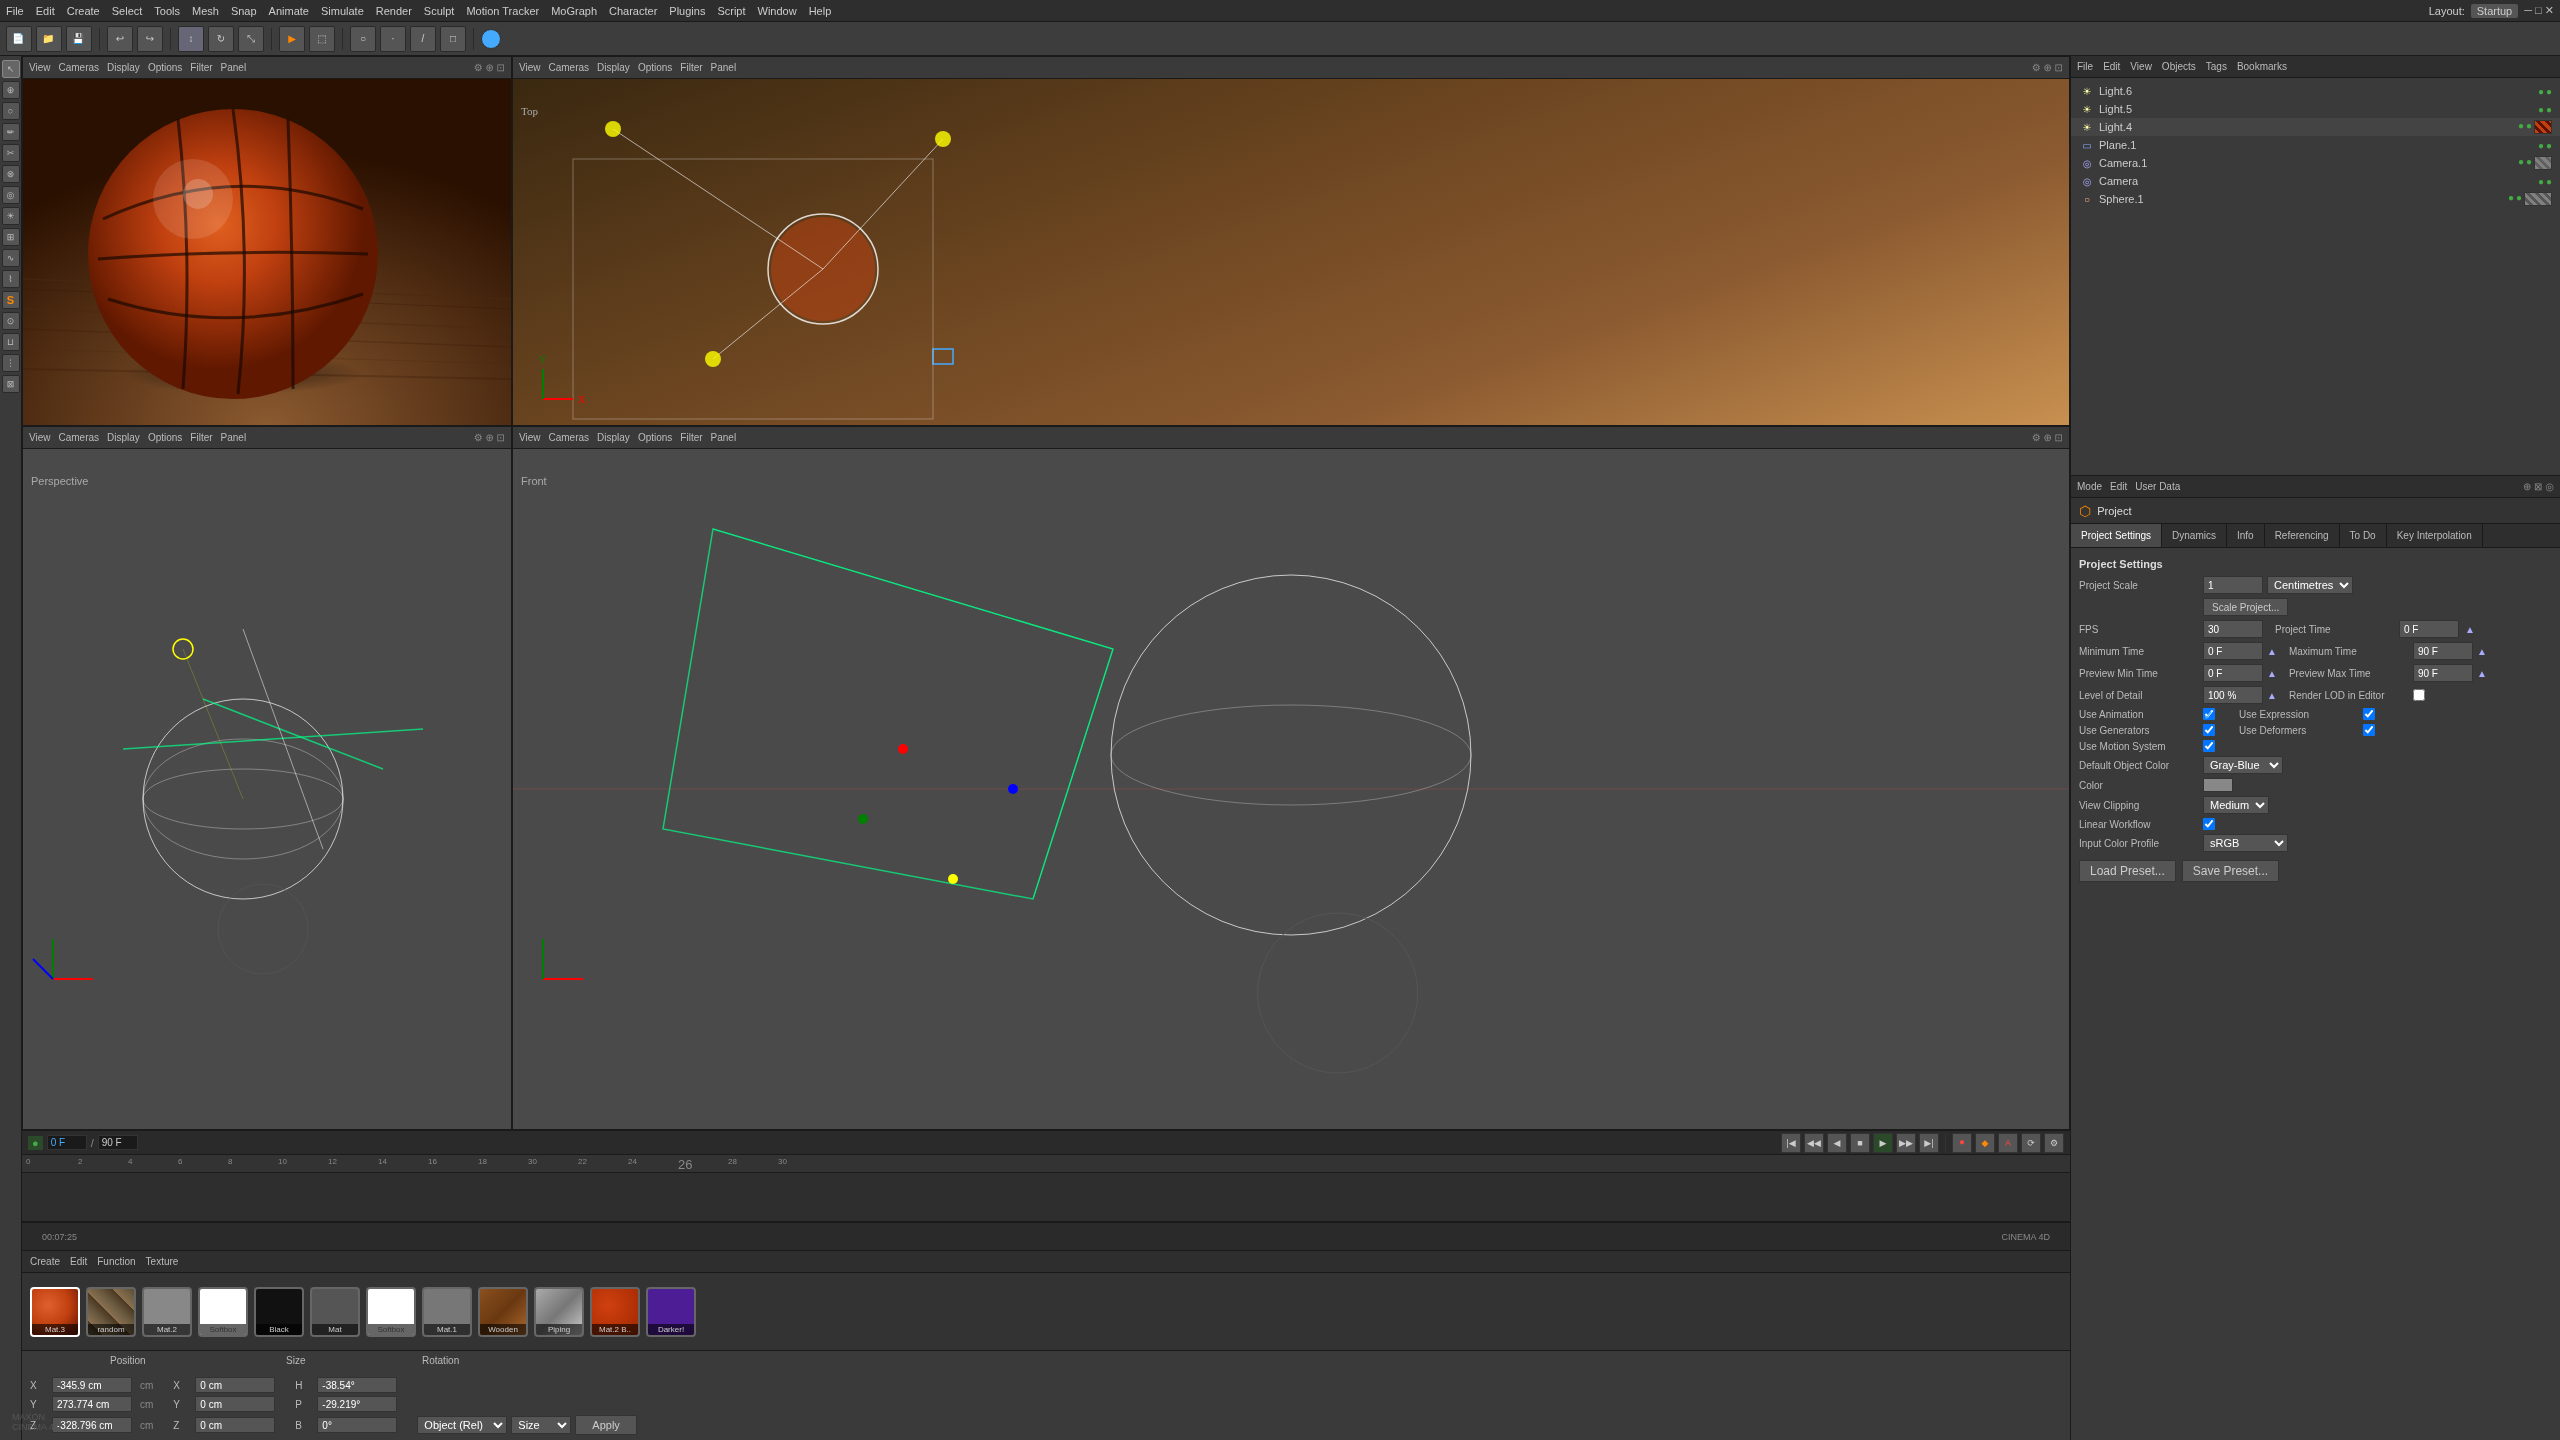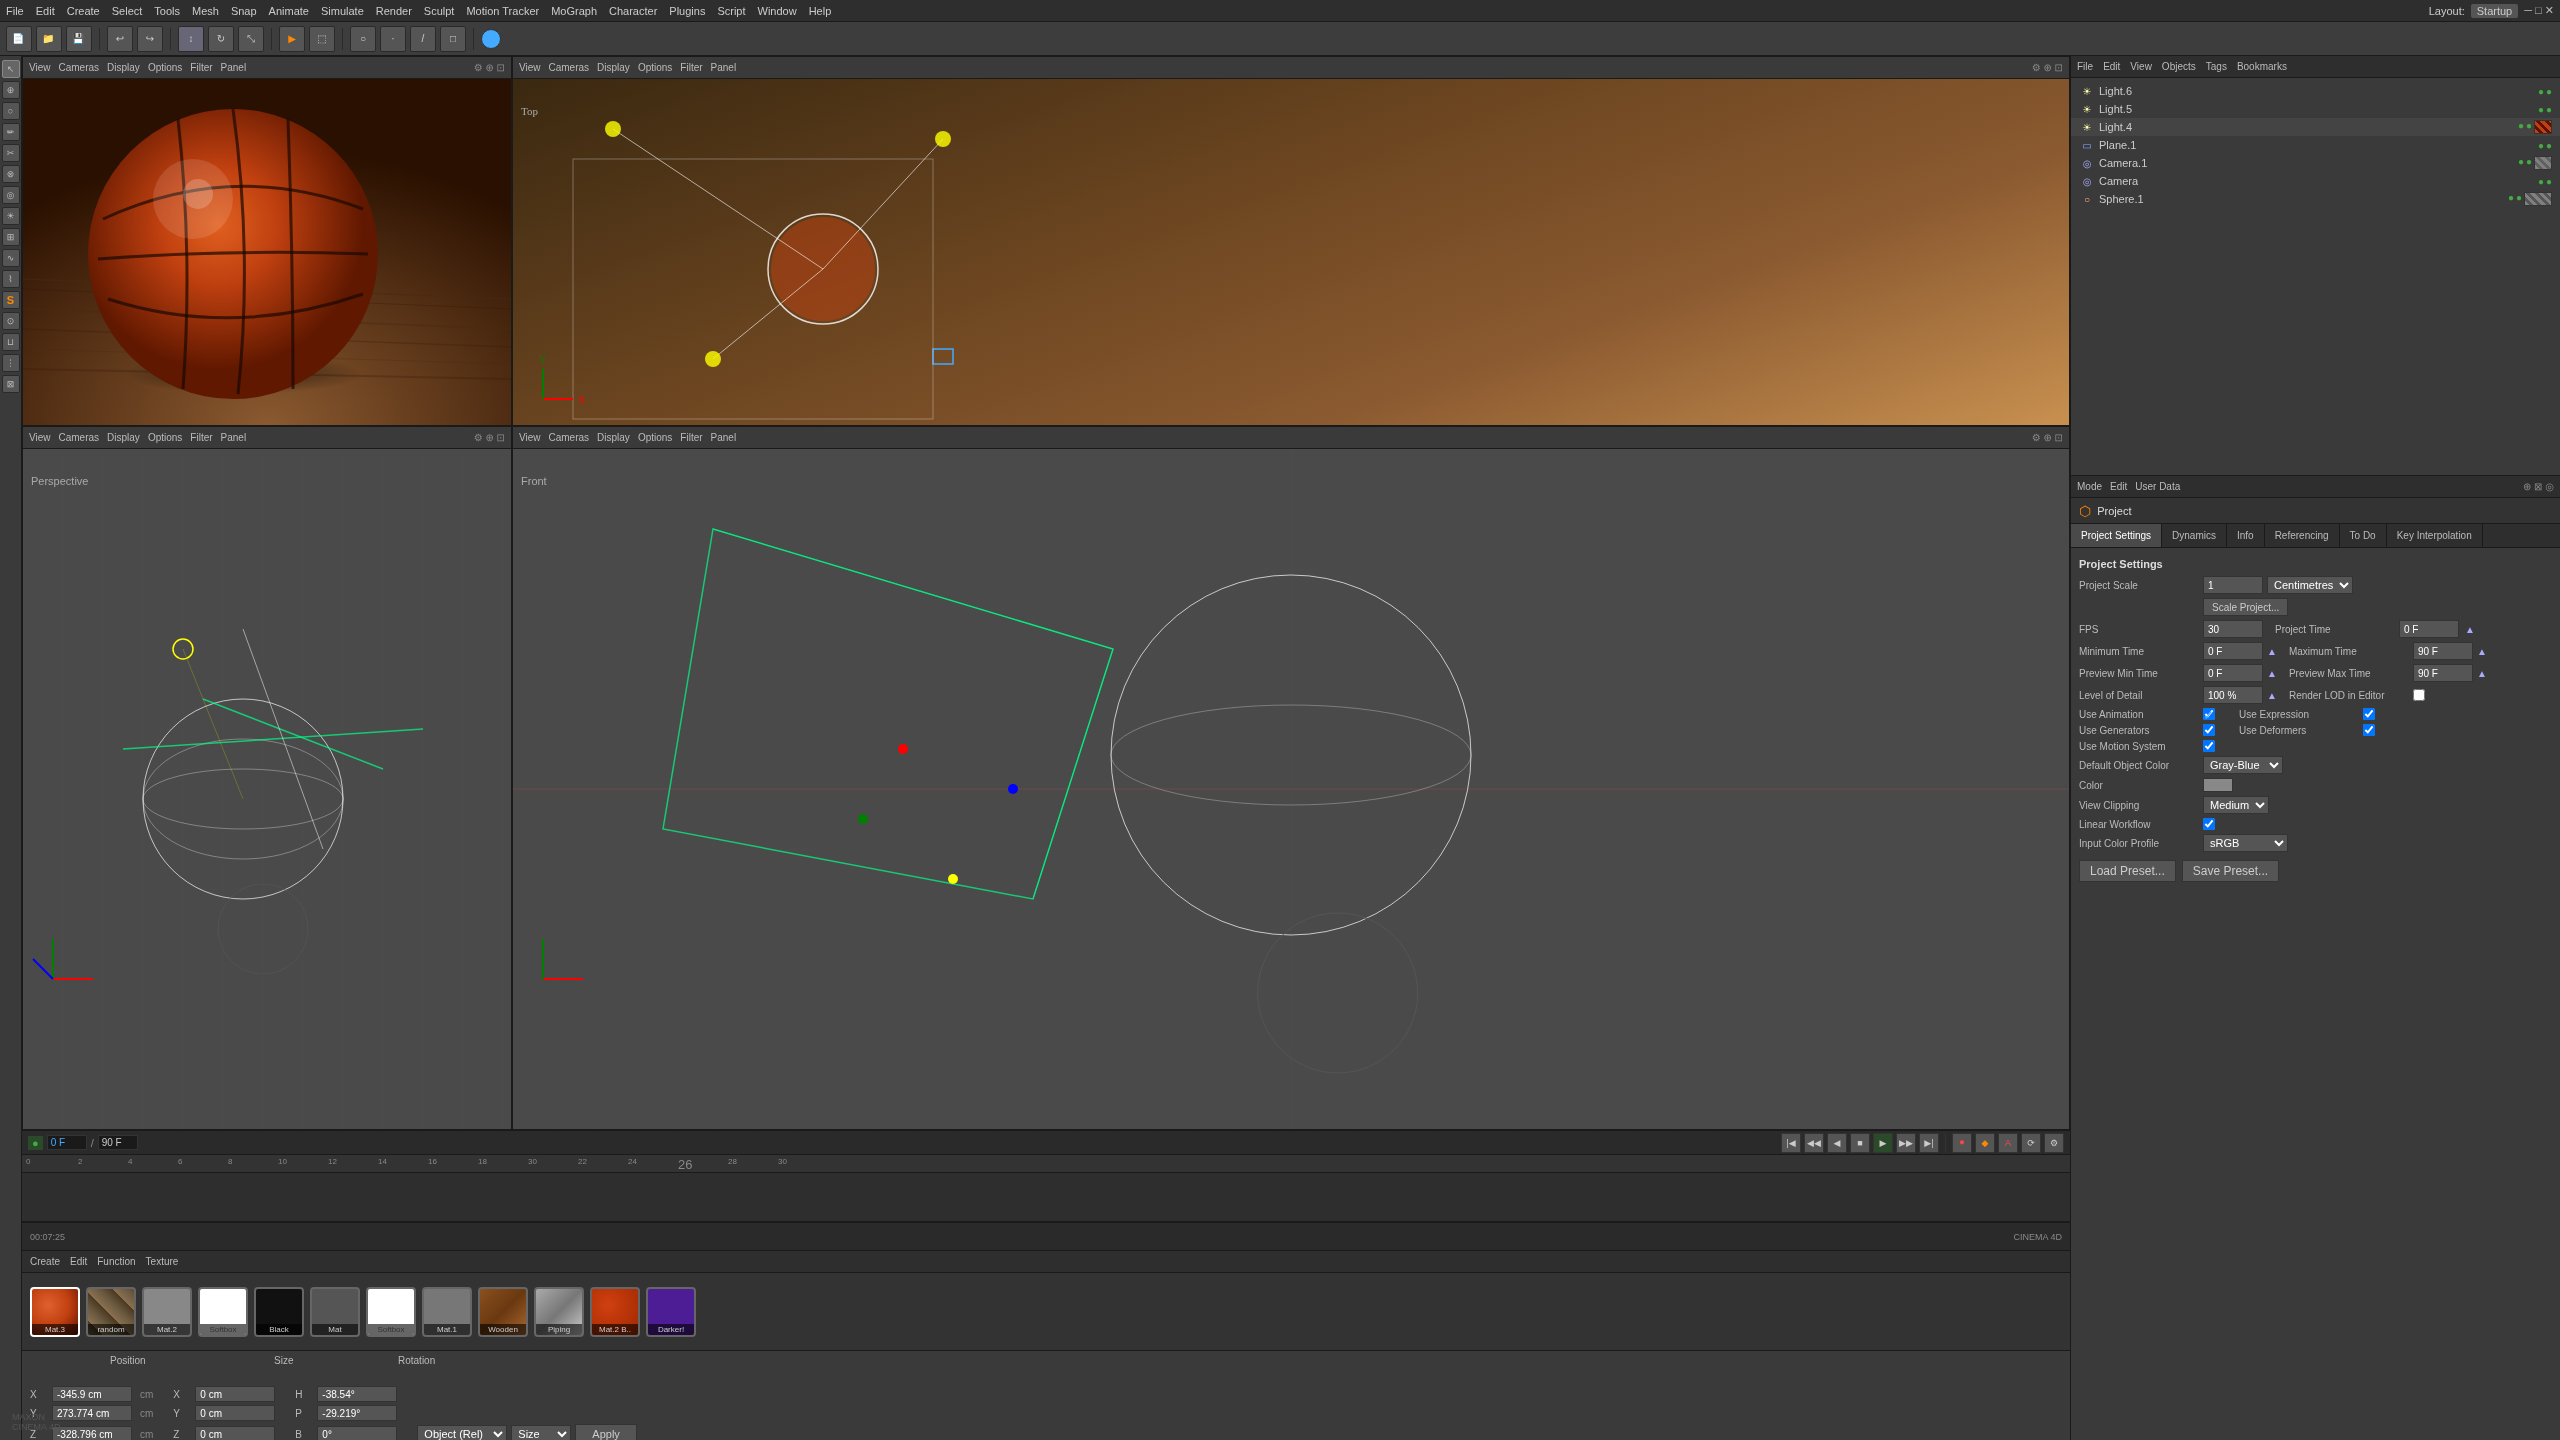--- a/index.html
+++ b/index.html
@@ -794,21 +794,21 @@
             <span style="position:absolute;left:606px;top:2px;font-size:8px;color:#888;">24</span>
             <span style="position:absolute;left:656px;top:2px;font-size:13px;color:#888;">26</span>
             <span style="position:absolute;left:706px;top:2px;font-size:8px;color:#888;">28</span>
             <span style="position:absolute;left:756px;top:2px;font-size:8px;color:#888;">30</span>
           </div>
         </div>
       </div>
 
       <div id="timeline-content" style="height:40px; background:#2e2e2e; border-bottom:1px solid #1a1a1a;"></div>
 
-      <div style="height:28px; background:#2a2a2a; display:flex; align-items:center; padding:0 8px; gap:6px; border-top:1px solid #1a1a1a;">
+      <div style="height:28px; background:#2a2a2a; display:flex; align-items:center; padding:0 20px; gap:6px; border-top:1px solid #1a1a1a;">
         <span style="color:#888; font-size:9px;">00:07:25</span>
         <span style="flex:1;"></span>
         <span style="color:#888; font-size:9px;">CINEMA 4D</span>
       </div>
     </div>
 
     <div id="material-editor">
       <div id="mat-editor-header">
         <span>Create</span>
         <span>Edit</span>
@@ -849,21 +849,21 @@
         <div class="mat-swatch" style="background: radial-gradient(circle at 35% 35%, #d04010, #a02800);">
           <span class="mat-swatch-label">Mat.2 B..</span>
         </div>
         <div class="mat-swatch" style="background: #4c1d95; padding-left: 24px;">
           <span class="mat-swatch-label">Darker!</span>
         </div>
       </div>
     </div>
 
     <div id="coord-panel" style="height:90px; flex-shrink:0;">
-      <div style="display:flex; gap:4px; margin-bottom:20px; padding-left:80px;">
+      <div style="display:flex; gap:16px; margin-bottom:11px; padding-left:80px;">
         <span style="font-size:10px; color:#bbb; width:160px;">Position</span>
         <span style="font-size:10px; color:#bbb; width:120px;">Size</span>
         <span style="font-size:10px; color:#bbb;">Rotation</span>
       </div>
       <div class="coord-row">
         <span class="coord-label">X</span>
         <input class="coord-input" type="text" value="-345.9 cm" style="">
         <span class="coord-unit">cm</span>
         <span class="coord-label" style="margin-left:12px;">X</span>
         <input class="coord-input" type="text" value="0 cm" style="">

